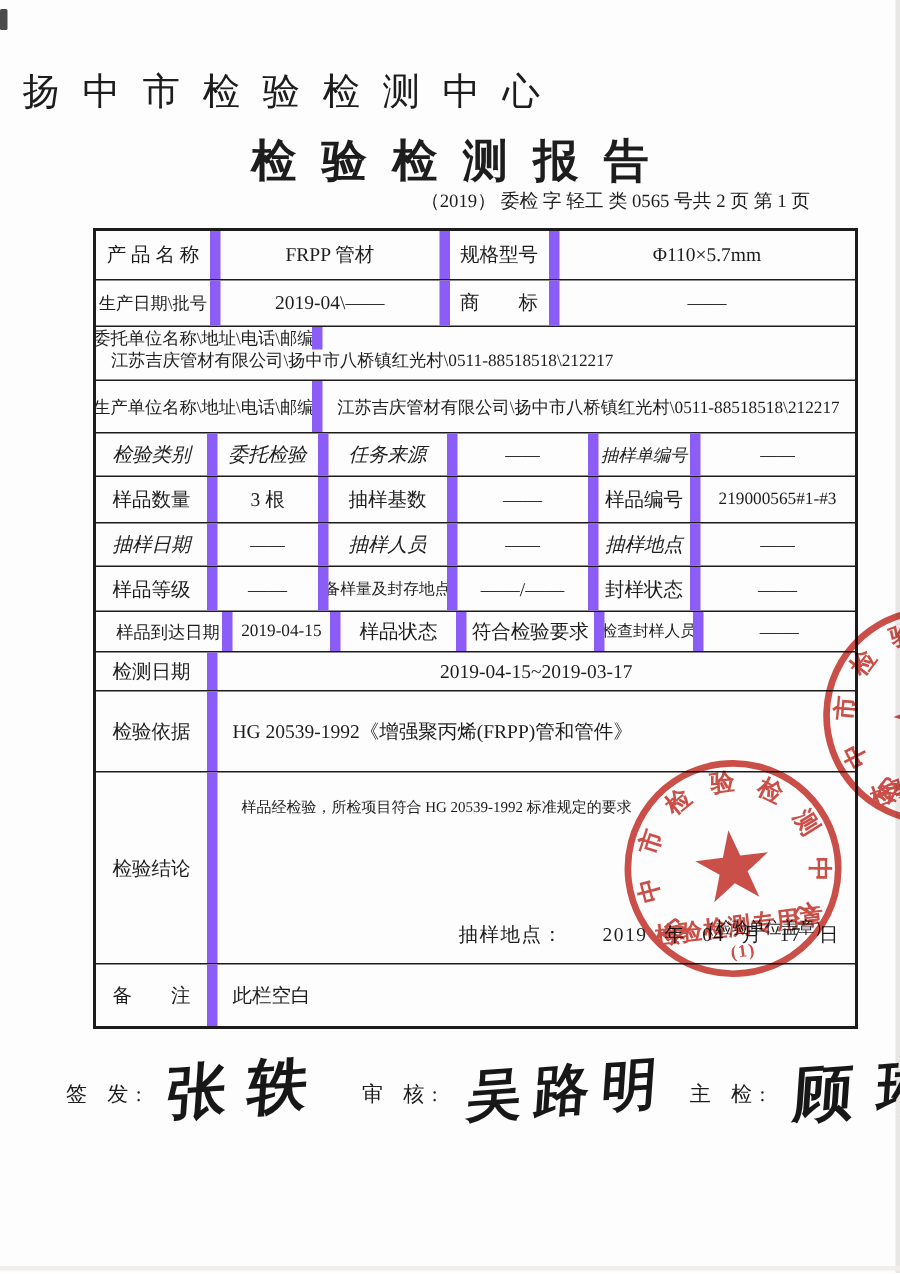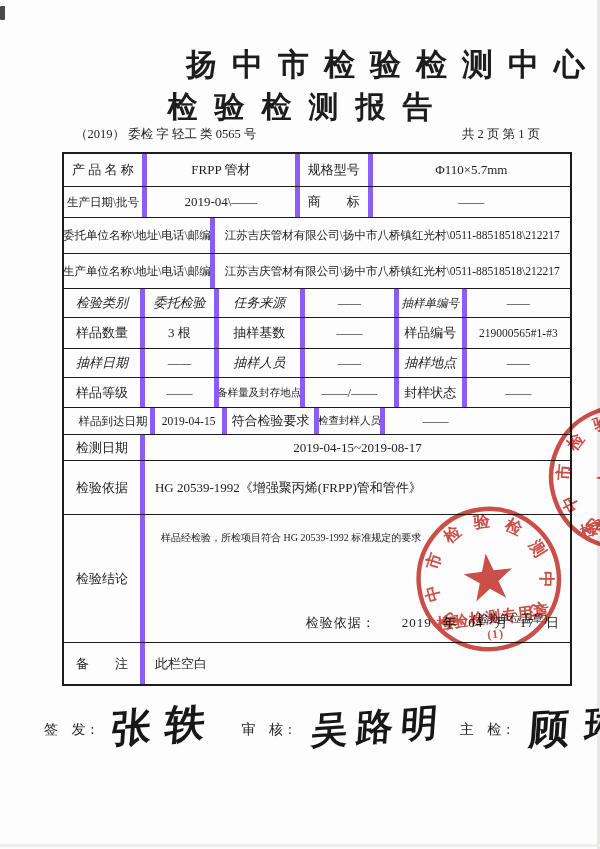--- a/index.html
+++ b/index.html
@@ -9,38 +9,38 @@
     font-family:"Liberation Serif","DejaVu Serif",serif;
     color:#1d1d1d;
   }
   .page{position:relative;width:600px;height:849px;overflow:hidden;background:#fdfdfd;}
   
   .corner-mark{position:absolute;left:0;top:6px;width:5px;height:14px;background:#4a4a4a;border-radius:1px;}
   .edge-right{position:absolute;right:0;top:0;width:3px;height:100%;background:#e9e7e6;}
   .edge-bottom{position:absolute;left:0;bottom:2px;width:100%;height:3px;background:#f0eeec;}
 
   
-  .org-name{position:absolute;top:44px;left:0;width:100%;text-align:right;
-    font-size:31px;font-weight:bold;letter-spacing:15px;text-indent:15px;white-space:nowrap;}
+  .org-name{position:absolute;top:44px;left:0;width:100%;text-align:left;
+    font-size:25px;font-weight:normal;letter-spacing:15px;text-indent:15px;white-space:nowrap;}
   .report-title{position:absolute;top:87px;left:0;width:100%;text-align:center;
     font-size:30px;font-weight:bold;letter-spacing:17px;text-indent:17px;white-space:nowrap;}
   .meta-row{position:absolute;top:126px;left:75px;width:465px;display:flex;
-    justify-content:space-between;font-size:12.5px;}
+    justify-content:flex-end;font-size:12.5px;}
 
   
   .report-table{position:absolute;left:62px;top:152px;width:506px;border:2px solid #1c1c1c;background:transparent;}
   .row{display:flex;border-bottom:1px solid #1c1c1c;box-sizing:border-box;}
   .row:last-child{border-bottom:none;}
-  .cell{border-right:5px solid #8b5cf6;box-sizing:border-box;display:flex;align-items:center;
+  .cell{border-right:7px solid #8b5cf6;box-sizing:border-box;display:flex;align-items:center;
     justify-content:center;font-size:13px;white-space:nowrap;overflow:hidden;}
   .cell:last-child{border-right:none;}
   .cell.left{justify-content:flex-start;padding-left:10px;}
   .cell.small{font-size:11.5px;}
   .cell.xsmall{font-size:10.5px;}
-  .h33{height:33px;} .h31{height:31px;} .h36{height:36px;} .h35{height:35px;}
+  .h33{height:33px;} .h31{height:31px;} .h36{height:36px;flex-direction:column;} .h35{height:35px;}
   .h29{height:29px;font-style:italic;} .h30{height:30px;} .h27{height:27px;padding-left:12px;} .h26{height:26px;}
   .h54{height:54px;} .h128{height:128px;} .h41{height:41px;}
   
   .w16-4{width:16.4%;} .w30-2{width:30.2%;} .w14-4{width:14.4%;} .w39-0{width:39%;}
   .w29-8{width:29.8%;} .w70-2{width:70.2%;}
   .w16{width:16%;} .w14-6{width:14.6%;} .w17{width:17%;} .w18-6{width:18.6%;}
   .w13-4{width:13.4%;} .w20-4{width:20.4%;}
   .w84{width:84%;}
 
   .conclusion-cell{display:block;position:relative;padding:16px 10px 6px 16px;}
@@ -145,42 +145,43 @@
       <div class="cell w14-6">——</div>
       <div class="cell w17 xsmall">备样量及封存地点</div>
       <div class="cell w18-6">——/——</div>
       <div class="cell w13-4">封样状态</div>
       <div class="cell w20-4">——</div>
     </div>
 
     <div class="row h27">
       <div class="cell w16 small">样品到达日期</div>
       <div class="cell w14-6 small">2019-04-15</div>
+      <div class="cell w17">样品状态</div>
       <div class="cell w18-6">符合检验要求</div>
       <div class="cell w13-4 xsmall">检查封样人员</div>
       <div class="cell w20-4">——</div>
     </div>
 
     <div class="row h26">
       <div class="cell w16">检测日期</div>
-      <div class="cell w84">2019-04-15~2019-08-17</div>
+      <div class="cell w84">2019-04-15~2019-03-17</div>
     </div>
 
     <div class="row h54">
       <div class="cell w16">检验依据</div>
       <div class="cell w84 left">HG 20539-1992《增强聚丙烯(FRPP)管和管件》</div>
     </div>
 
     <div class="row h128">
       <div class="cell w16">检验结论</div>
       <div class="cell w84 conclusion-cell">
         <div class="conclusion-text">样品经检验，所检项目符合 HG 20539-1992 标准规定的要求</div>
         <div class="seal-note">（检验单位盖章）</div>
         <div class="issue-line">
-          <span>检验依据：</span><span class="date">2019 年 04 月 17 日</span>
+          <span>抽样地点：</span><span class="date">2019 年 04 月 17 日</span>
         </div>
       </div>
     </div>
 
     <div class="row h41">
       <div class="cell w16">备　　注</div>
       <div class="cell w84 left">此栏空白</div>
     </div>
 
   </div>

